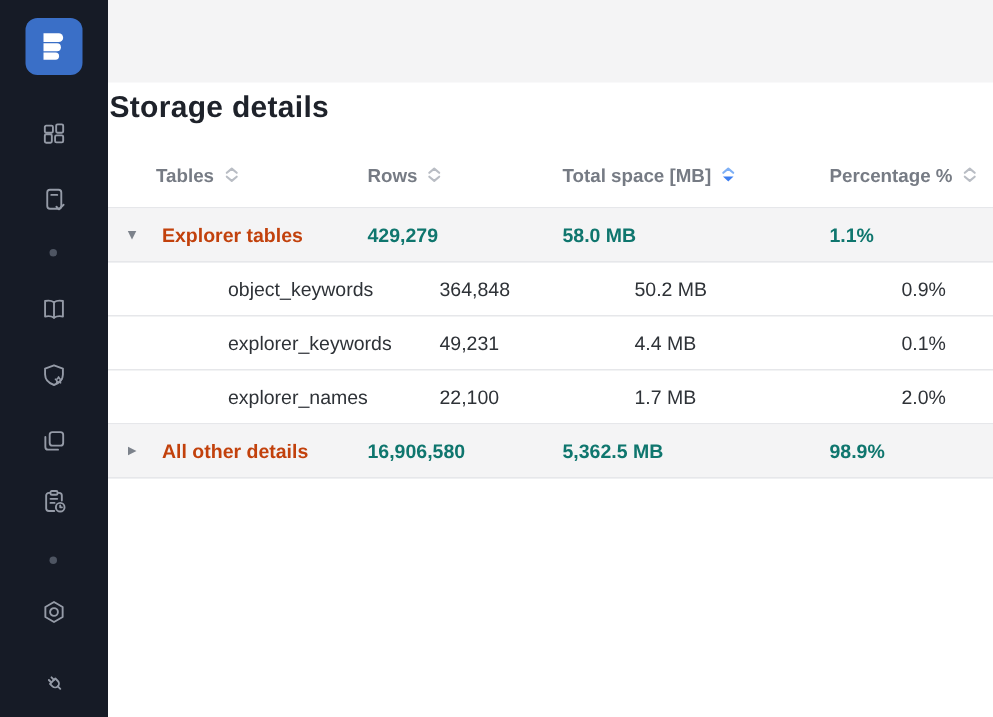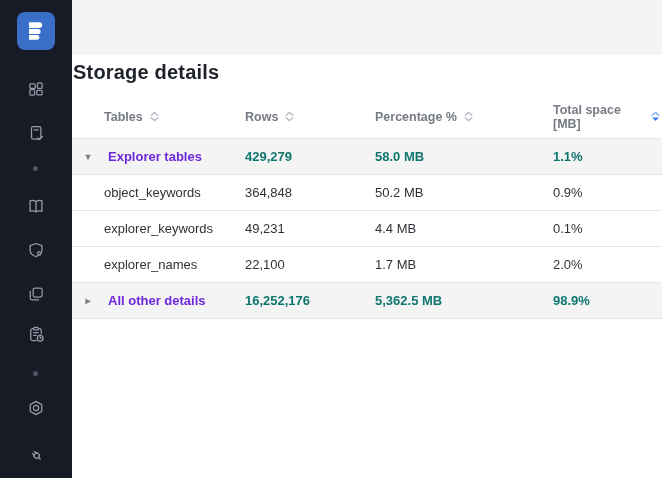--- a/index.html
+++ b/index.html
@@ -40,34 +40,34 @@
 
   
   .storage-table { margin-top:10px; }
   .thead, .trow {
     display:grid;
     grid-template-columns:32px 141px 130px 178px 1fr;
     align-items:center;
   }
   .thead { height:43px; border-bottom:1px solid #e6e7ea; }
   .th {
-    display:flex; align-items:center; gap:5px;
+    display:flex; align-items:flex-start; gap:5px;
     font-size:12.5px; font-weight:700; color:#767b84;
     cursor:pointer; user-select:none;
   }
   .sort-icon svg { display:block; width:13px; height:13px; }
   .sort-icon .chev { fill:none; stroke:#b9bdc4; stroke-width:1.4; stroke-linecap:round; stroke-linejoin:round; }
   .th.sort-active .chev-up { stroke:#7fb0f5; }
   .th.sort-active .chev-down-fill { fill:#3d7ef0; }
 
   .trow { height:35px; border-bottom:1px solid #e6e7ea; font-size:13px; }
   .trow.group { background:#f4f4f5; font-weight:700; }
-  .trow.group .cell-name { color:#6d28d9; padding-left:4px; }
+  .trow.group .cell-name { color:#c2410c; padding-left:4px; }
   .trow.group .cell-val { color:#0f766e; }
-  .trow.child .cell-name, .trow.child .cell-val { color:#2e3237; font-weight:400; }
+  .trow.child .cell-name, .trow.child .cell-val { color:#2e3237; font-weight:400;margin-left:48px; }
   .caret {
     justify-self:center; color:#7c828b; font-size:10px; line-height:1;
     cursor:pointer; width:14px; text-align:center;
   }
 </style>
 </head>
 <body>
 
 <div class="app">
 
@@ -172,35 +172,35 @@
         </div>
         <div class="th">
           <span>Rows</span>
           <span class="sort-icon">
             <svg viewBox="0 0 13 13">
                 <path class="chev chev-up" d="M3.2 5.2 L6.5 2.4 L9.8 5.2"></path>
                 <path class="chev chev-down" d="M3.2 7.8 L6.5 10.6 L9.8 7.8"></path>
               </svg>
           </span>
         </div>
+        <div class="th sort-active">
+          <span>Total space [MB]</span>
+          <span class="sort-icon">
+            <svg viewBox="0 0 13 13">
+                <path class="chev chev-up" d="M3.2 5.2 L6.5 2.4 L9.8 5.2"></path>
+                <path class="chev-down-fill" d="M3 7.6 H10 L6.5 11 Z"></path>
+              </svg>
+          </span>
+        </div>
         <div class="th">
           <span>Percentage %</span>
           <span class="sort-icon">
             <svg viewBox="0 0 13 13">
                 <path class="chev chev-up" d="M3.2 5.2 L6.5 2.4 L9.8 5.2"></path>
                 <path class="chev chev-down" d="M3.2 7.8 L6.5 10.6 L9.8 7.8"></path>
-              </svg>
-          </span>
-        </div>
-        <div class="th sort-active">
-          <span>Total space [MB]</span>
-          <span class="sort-icon">
-            <svg viewBox="0 0 13 13">
-                <path class="chev chev-up" d="M3.2 5.2 L6.5 2.4 L9.8 5.2"></path>
-                <path class="chev-down-fill" d="M3 7.6 H10 L6.5 11 Z"></path>
               </svg>
           </span>
         </div>
       </div>
 
       <div id="tbody">
           <div class="trow group">
     <span class="caret">▾</span>
     <span class="cell-name">Explorer tables</span>
     <span class="cell-val">429,279</span>
@@ -224,20 +224,20 @@
           <div class="trow child">
     <span class="caret"></span>
     <span class="cell-name">explorer_names</span>
     <span class="cell-val">22,100</span>
     <span class="cell-val">1.7 MB</span>
     <span class="cell-val">2.0%</span>
   </div>
           <div class="trow group">
     <span class="caret">▸</span>
     <span class="cell-name">All other details</span>
-    <span class="cell-val">16,252,176</span>
+    <span class="cell-val">16,906,580</span>
     <span class="cell-val">5,362.5 MB</span>
     <span class="cell-val">98.9%</span>
   </div>
         </div>
     </div>
   </main>
 </div>
 
 </body></html>

